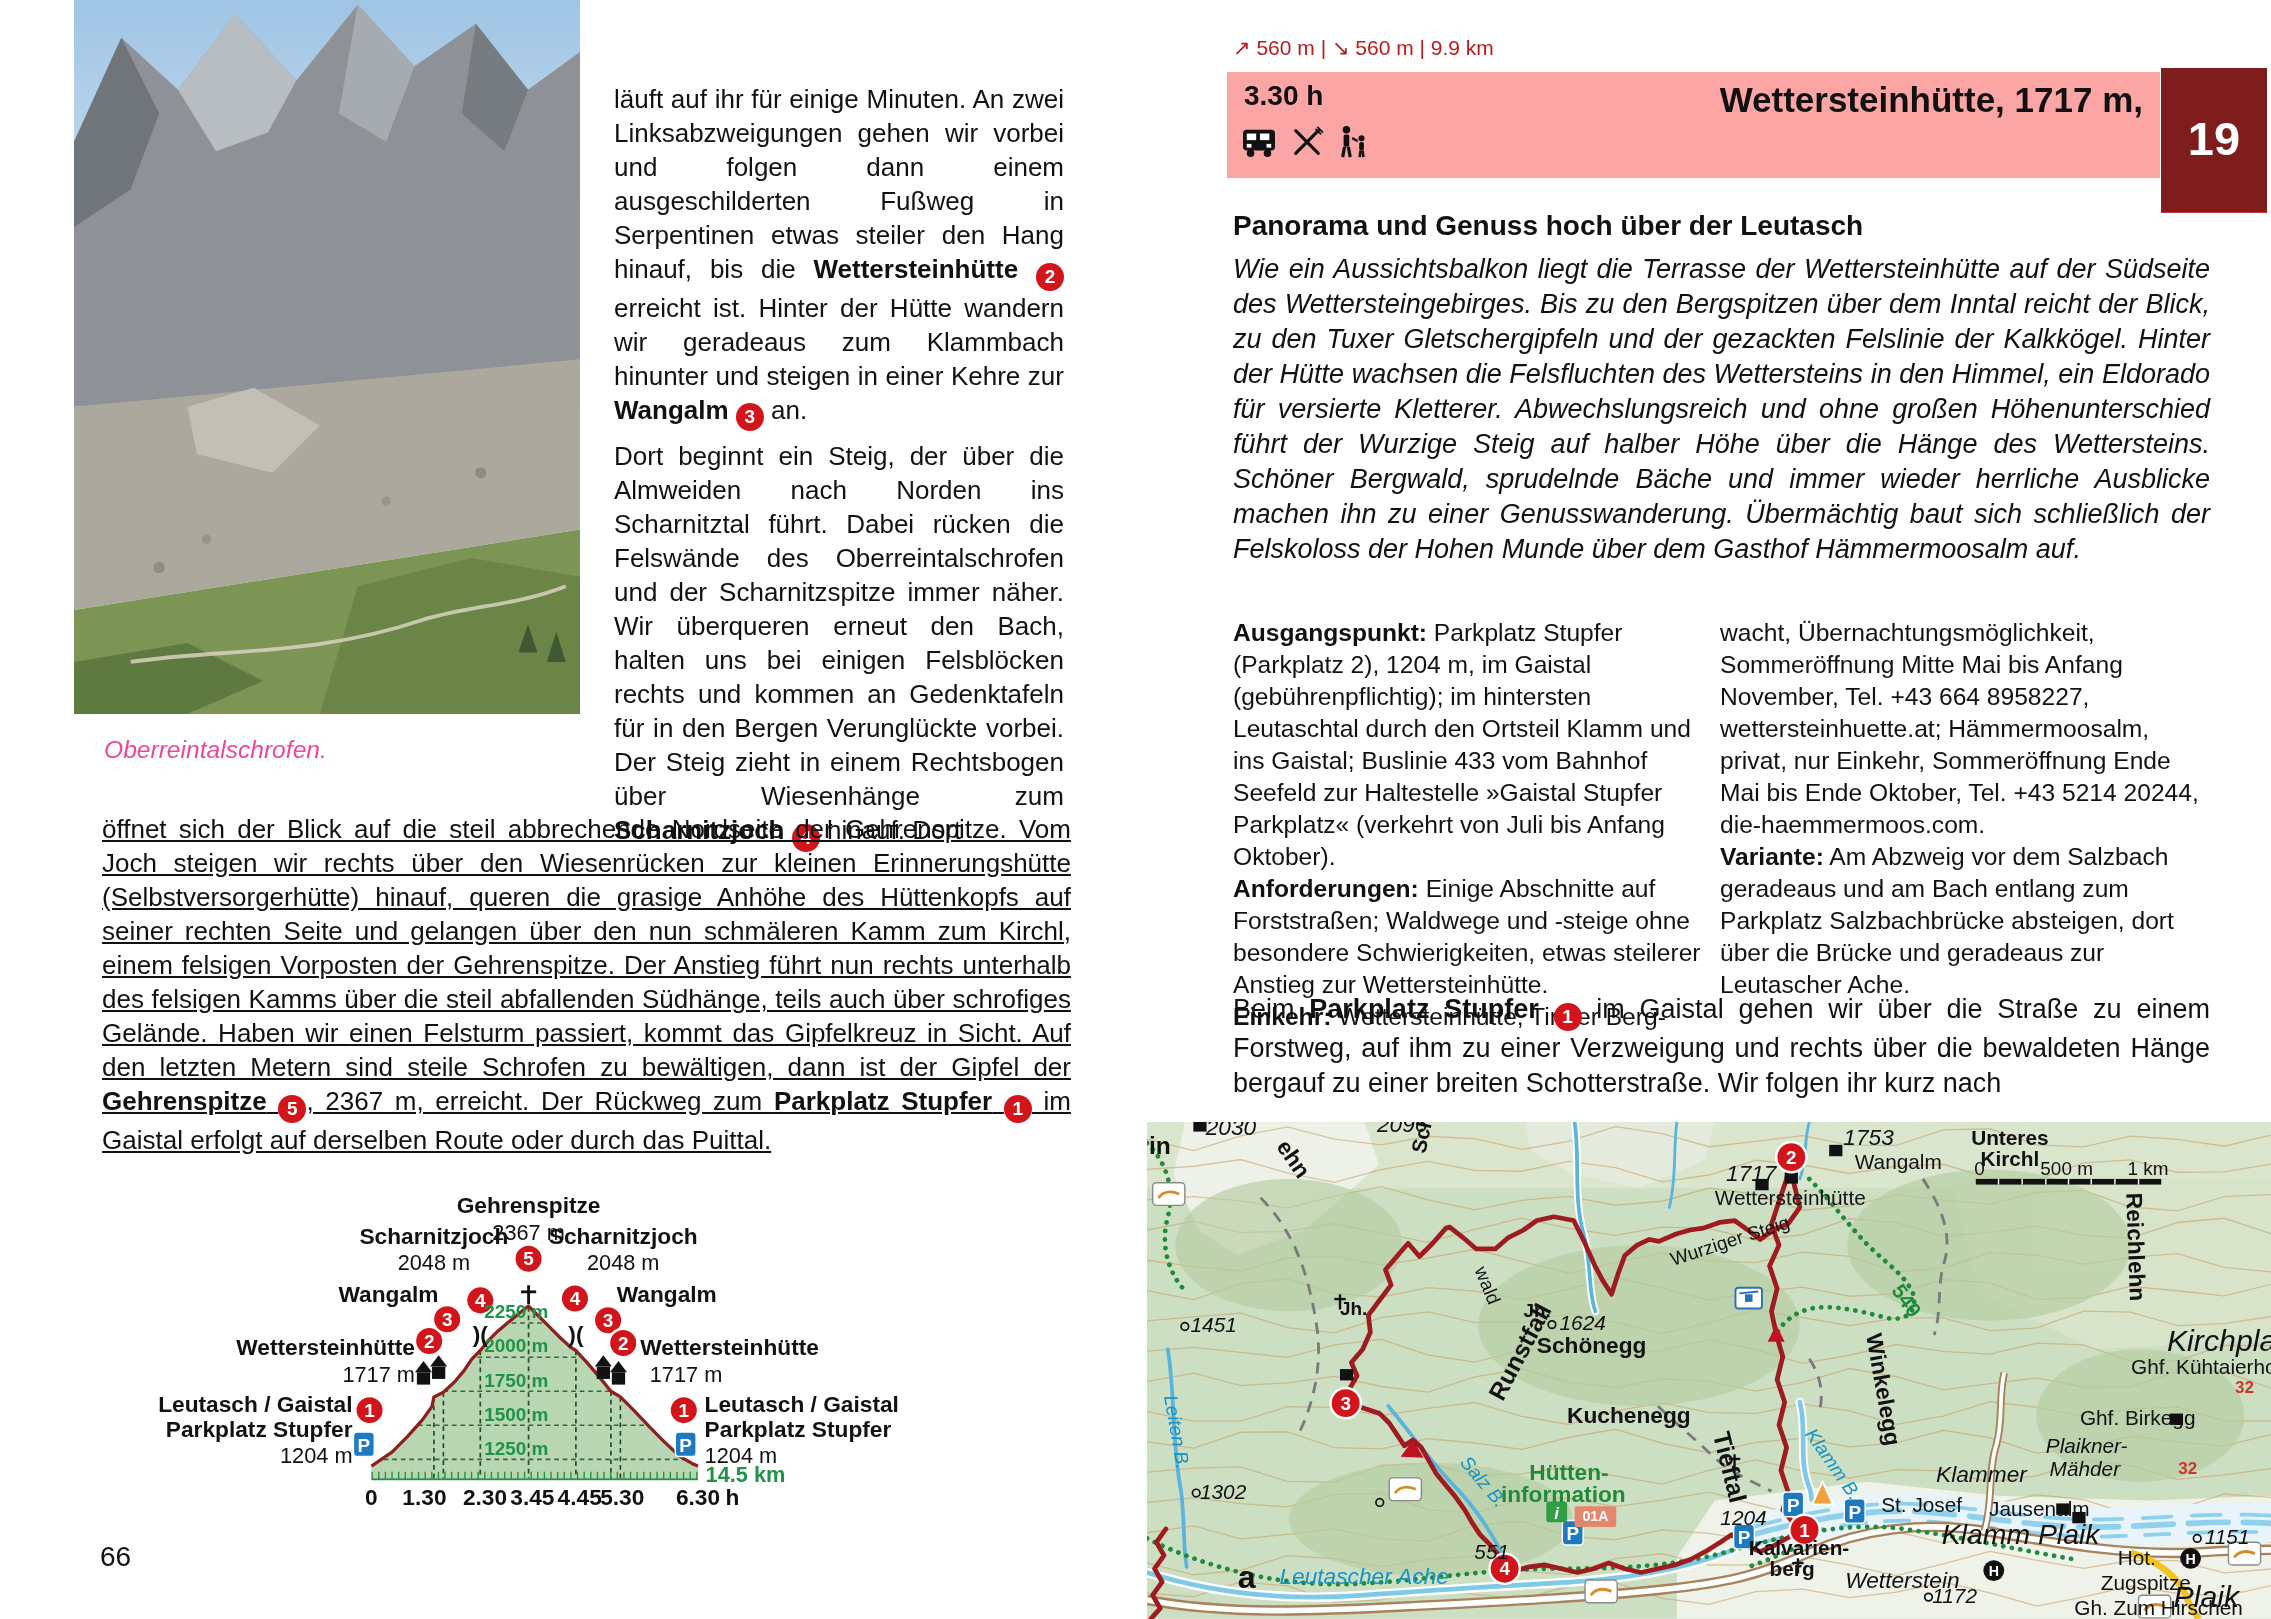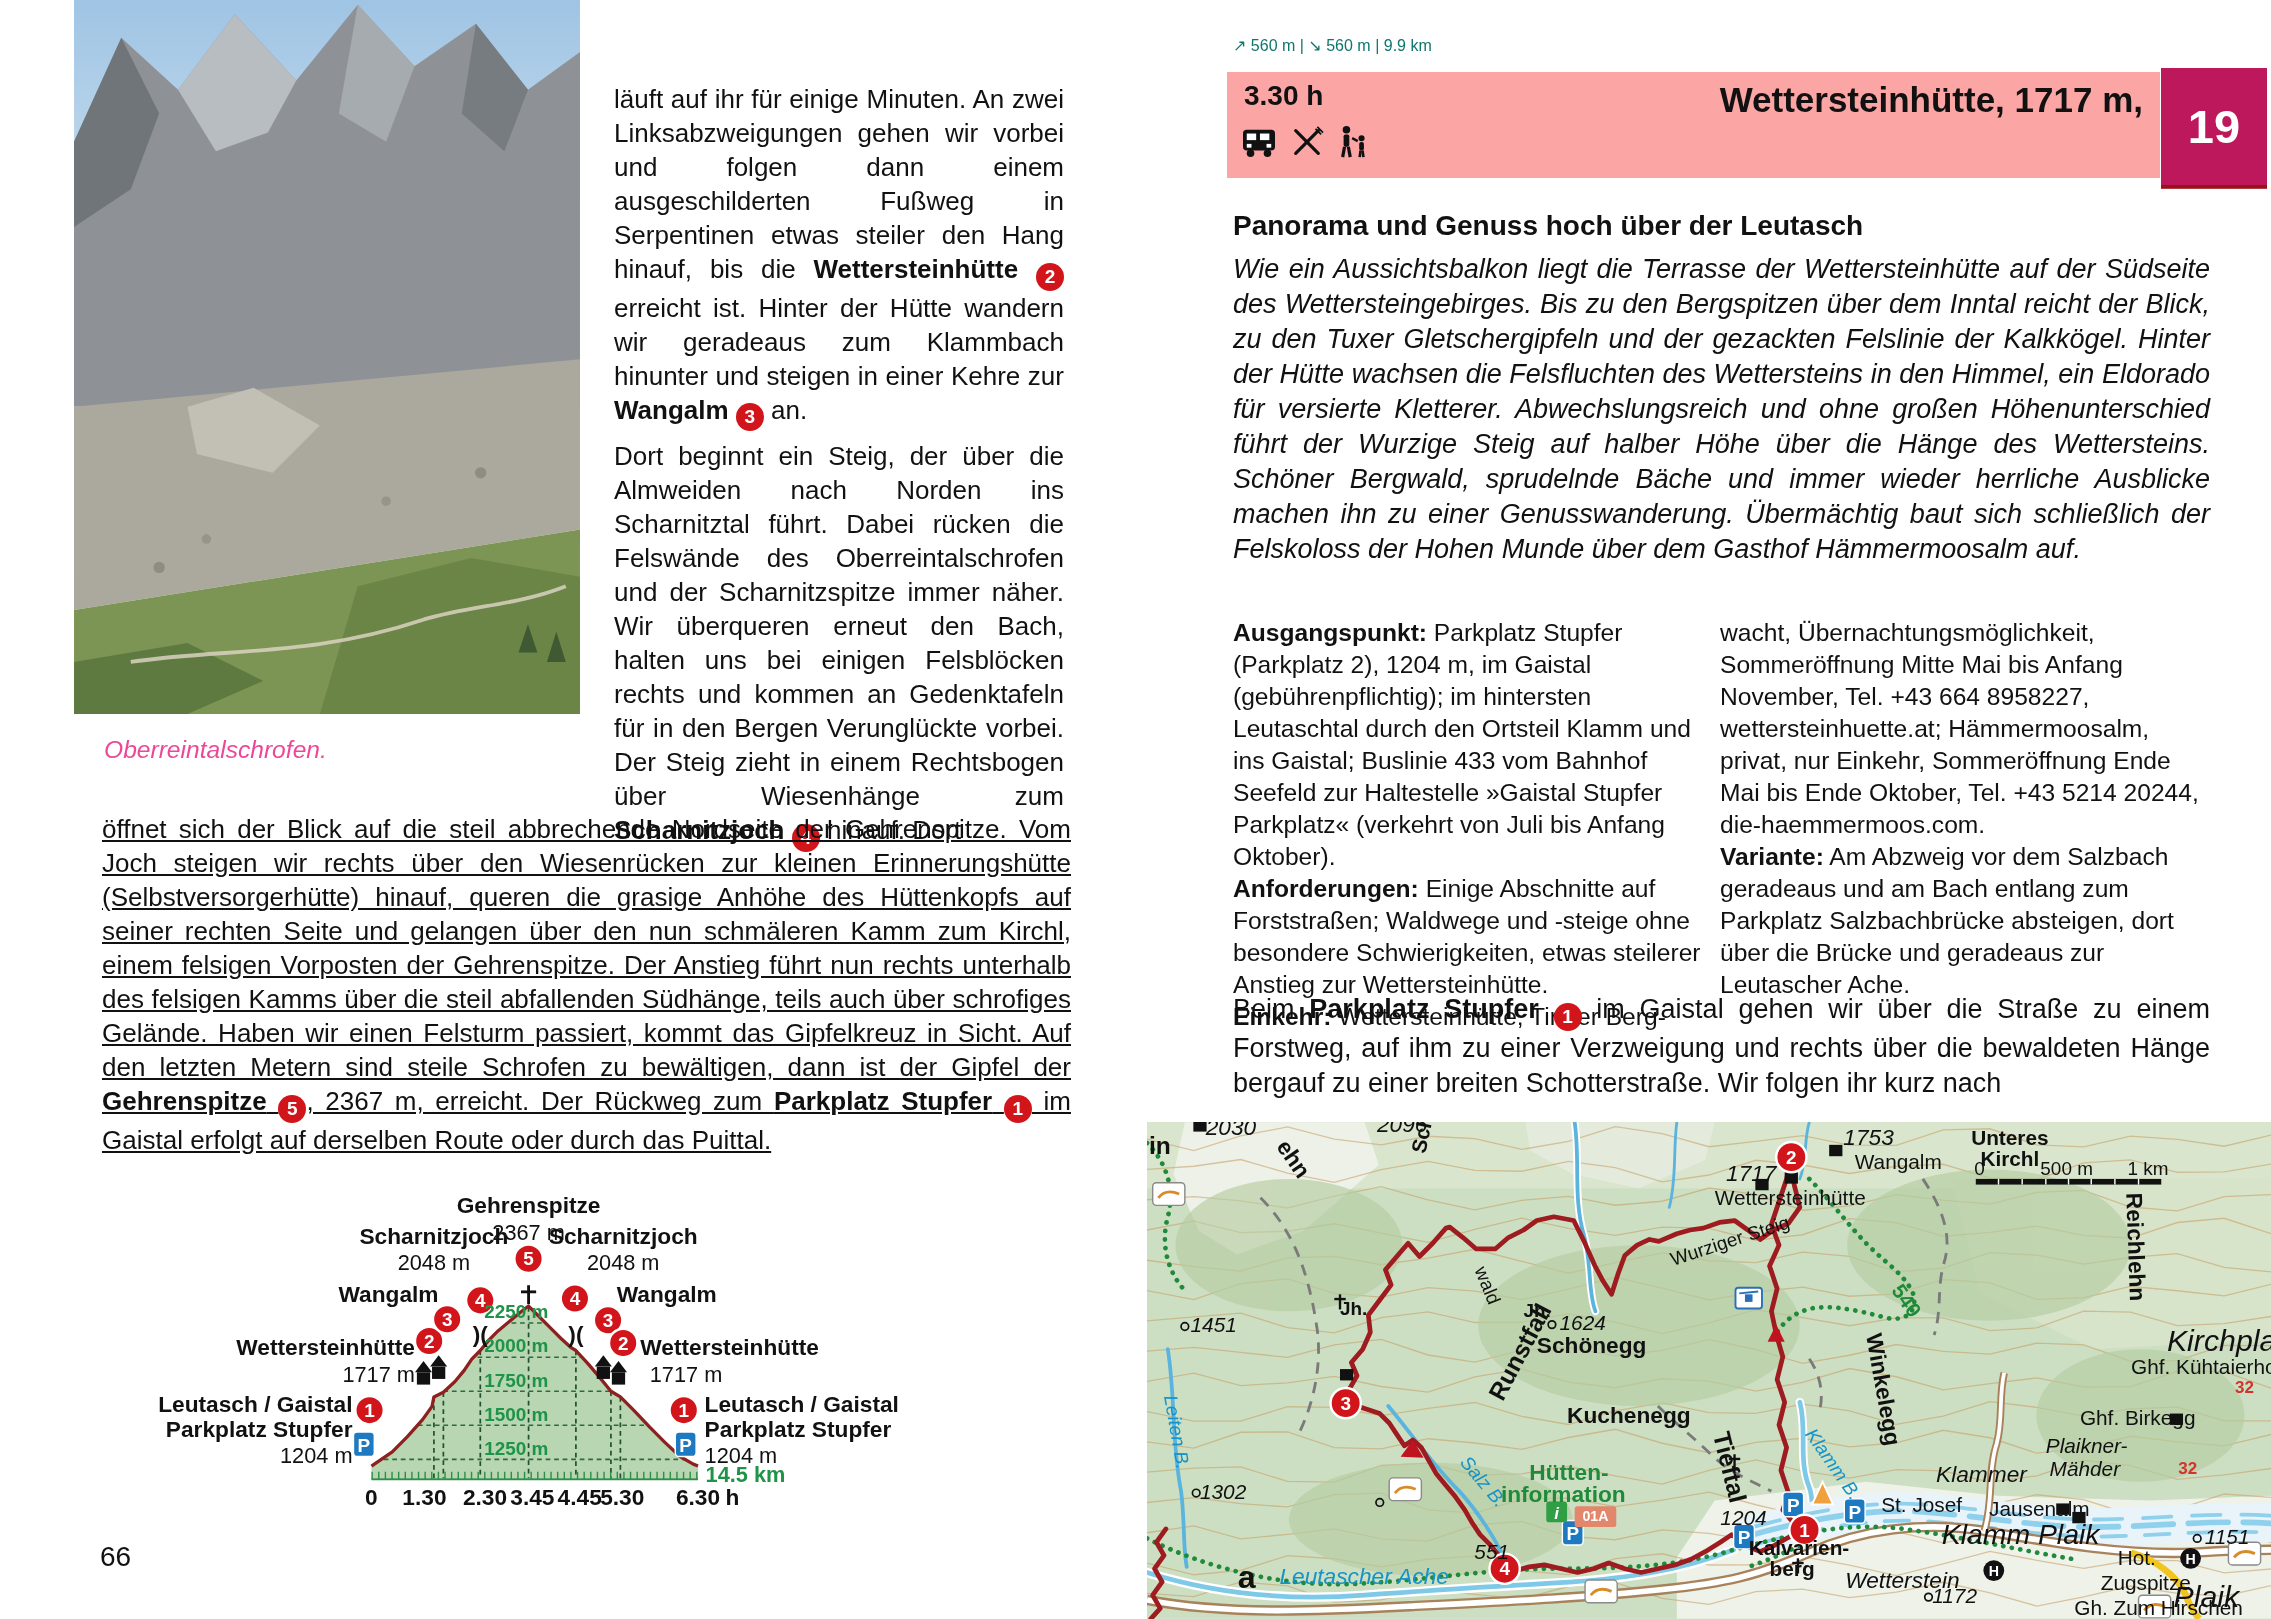--- a/index.html
+++ b/index.html
@@ -10,26 +10,26 @@
   
   #photo{left:74px;top:0;width:506px;height:714px;}
   #photo-caption{left:104px;top:736px;width:473px;font-size:24.6px;font-style:italic;color:#ec4899;}
   #col-text{left:606px;top:74px;width:466px;font-size:26px;line-height:34px;text-align:justify;}
   #col-text p{margin:8px;}
   #full-text{left:102px;top:812px;width:969px;font-size:26px;line-height:34px;text-align:justify;text-decoration:underline;}
   #page-num{left:100px;top:1541px;font-size:28px;}
   .rbadge{display:inline-block;width:28px;height:28px;border-radius:50%;background:#d2151b;color:#fff;
           font-weight:700;font-size:19px;line-height:28px;text-align:center;vertical-align:-4.7px;}
   
-  #stats{left:1233px;top:36px;font-size:16px;color:#0f766e;}
+  #stats{left:1233px;top:36px;font-size:21px;color:#b91c1c;}
   #header-bar{left:1227px;top:72px;width:933px;height:106px;background:#fca5a5;}
   #duration{position:absolute;left:17px;top:7.6px;font-size:28px;font-weight:700;}
   #icon-row{position:absolute;left:13.2px;top:53px;display:flex;gap:11.4px;align-items:center;}
   #title{position:absolute;right:17px;top:5.7px;text-align:center;font-size:35px;font-weight:700;line-height:44px;}
-  #route-box{left:2161px;top:68px;width:106px;height:117px;background:#be185d;
+  #route-box{left:2161px;top:68px;width:106px;height:141px;background:#7f1d1d;
              box-shadow:0 3.8px 0 #9b1216;}
   #route-num{width:100%;height:100%;display:flex;align-items:center;justify-content:center;
              color:#fff;font-size:47px;font-weight:700;}
   #subhead{left:1233px;top:210px;width:975px;font-size:28px;font-weight:700;}
   #intro{left:1233px;top:252px;width:977px;font-size:27px;line-height:35px;font-style:italic;text-align:justify;}
   #info-left{left:1233px;top:617px;width:473px;font-size:24.6px;line-height:32px;}
   #info-right{left:1720px;top:617px;width:492px;font-size:24.6px;line-height:32px;}
   #info-left div,#info-right div{margin:0;}
   #body-para{left:1233px;top:992px;width:977px;font-size:27px;line-height:35px;text-align:justify;}
   

